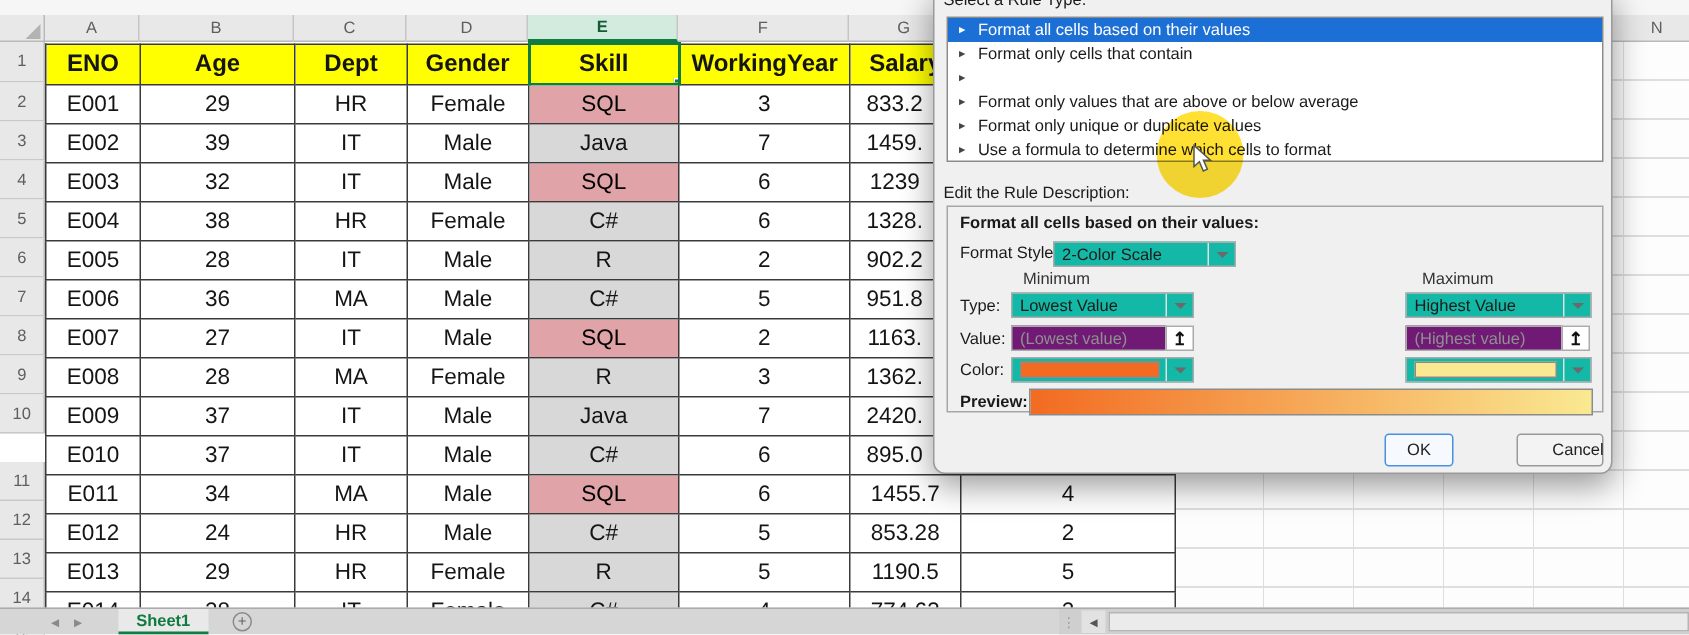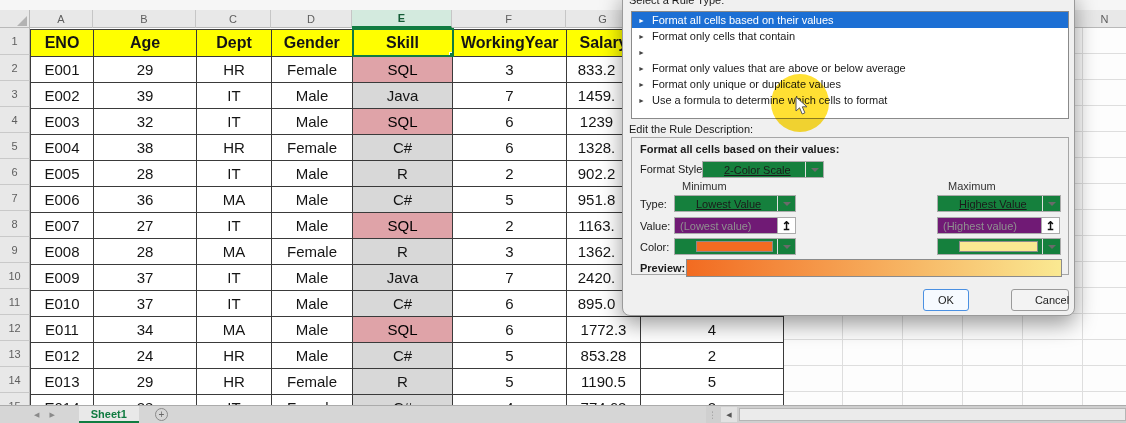--- a/index.html
+++ b/index.html
@@ -37,33 +37,33 @@
   td.skill.sql { background:#dfa3a8; color:#000000; }
   tr.hdr td.skill { background:#ffff00; border:2px solid #107c41; position:relative; }
   tr.hdr td.skill .fillhandle { position:absolute; right:-3px; bottom:-3px; width:6px; height:6px;
     background:#107c41; border:1px solid #fff; }
 
   
   .dialog { position:absolute; left:622px; top:-8px; width:453px; height:324px; background:#f0f0f0;
     border:1px solid #9a9a9a; border-radius:0 0 8px 8px; box-shadow:0 8px 22px rgba(0,0,0,.40);
     z-index:10; font-size:11px; color:#1a1a1a; }
   .dlg-label { position:absolute; left:6px; }
-  .rulelist { position:absolute; left:8px; top:18px; width:438px; height:108px; background:#fff;
+  .rulelist { position:absolute; left:8px; top:18px; width:438px; height:97px; background:#fff;
     border:1px solid #8a8a8a; }
   .ruleitem { height:16px; display:flex; align-items:center; padding-left:6px; color:#1a1a1a; }
   .ruleitem .arrow { font-size:7px; margin-right:7px; color:#444; }
   .ruleitem.selected { background:#1c6fd4; color:#fff; }
   .ruleitem.selected .arrow { color:#fff; }
 
   .rulegroup { position:absolute; left:8px; top:144px; width:438px; height:138px;
     border:1px solid #a6a6a6; background:#f0f0f0; }
   .grp-heading { position:absolute; left:8px; top:5px; font-weight:bold; }
   .fs-label { position:absolute; left:8px; top:25px; }
-  .dd { position:absolute; background:#15803d; border:1px solid #ababab; height:17px;
-    display:flex; align-items:center; padding-left:21px;text-decoration:underline; }
+  .dd { position:absolute; background:#14b8a6; border:1px solid #ababab; height:17px;
+    display:flex; align-items:center; padding-left:5px; }
   .dd .chev { margin-left:auto; width:18px; height:100%; display:flex; align-items:center;
     justify-content:center; border-left:1px solid #e0e0e0; }
   .chevtri { width:0; height:0; border-left:4px solid transparent; border-right:4px solid transparent;
     border-top:4px solid #6a6a6a; }
   .minmax { position:absolute; top:42px; color:#333; }
   .rowlabel { position:absolute; left:8px; }
   .inputbox { position:absolute; background:#701a75; border:1px solid #ababab; height:17px;
     display:flex; align-items:center; padding-left:5px; color:#909090; }
   .refbtn { position:absolute; background:#fff; border:1px solid #ababab; height:17px; width:19px;
     display:flex; align-items:center; justify-content:center; font-weight:bold; color:#111; font-size:12px; }
@@ -120,21 +120,21 @@
     <div class="rowhdr" style="height: 27px;">1</div>
     <div class="rowhdr" style="height: 26px;">2</div>
     <div class="rowhdr" style="height: 26px;">3</div>
     <div class="rowhdr" style="height: 26px;">4</div>
     <div class="rowhdr" style="height: 26px;">5</div>
     <div class="rowhdr" style="height: 26px;">6</div>
     <div class="rowhdr" style="height: 26px;">7</div>
     <div class="rowhdr" style="height: 26px;">8</div>
     <div class="rowhdr" style="height: 26px;">9</div>
     <div class="rowhdr" style="height: 26px;">10</div>
-    <div class="rowhdr" style="height: 26px;">11</div>
+    <div class="rowhdr" style="height: 26px; margin-top: 19px;">11</div>
     <div class="rowhdr" style="height: 26px;">12</div>
     <div class="rowhdr" style="height: 26px;">13</div>
     <div class="rowhdr" style="height: 26px;">14</div>
     <div class="rowhdr" style="height: 26px;">15</div>
   </div>
 
 <div class="emptygrid"></div>
 
 <table class="sheet">
   <colgroup>
@@ -258,21 +258,21 @@
         <td class="col-sal gclip">895.0</td>
         <td></td>
       </tr>
       <tr>
         <td>E011</td>
         <td>34</td>
         <td>MA</td>
         <td>Male</td>
         <td class="skill sql">SQL</td>
         <td>6</td>
-        <td class="col-sal">1772.3</td>
+        <td class="col-sal">1455.7</td>
         <td>4</td>
       </tr>
       <tr>
         <td>E012</td>
         <td>24</td>
         <td>HR</td>
         <td>Male</td>
         <td class="skill">C#</td>
         <td>5</td>
         <td class="col-sal">853.28</td>

